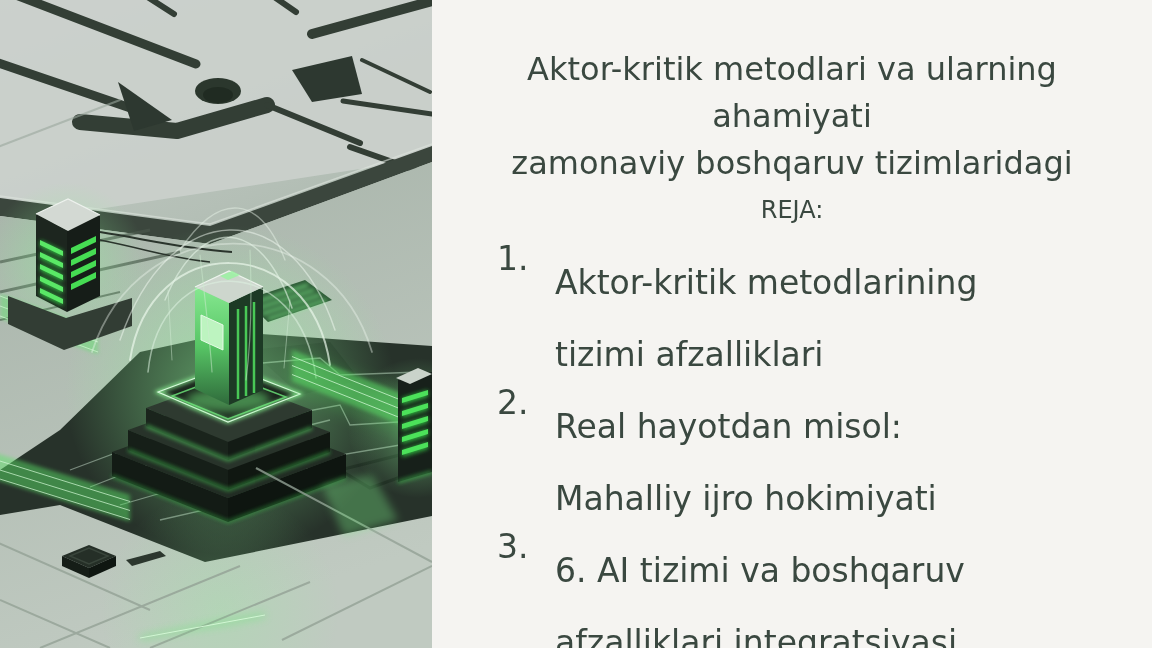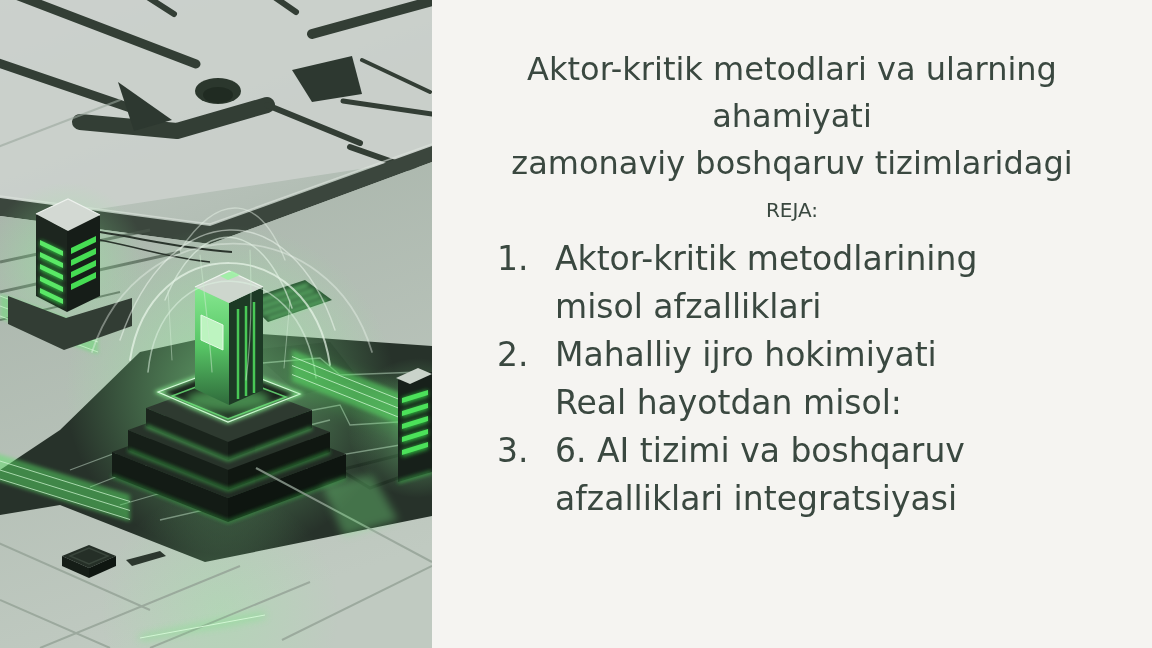--- a/index.html
+++ b/index.html
@@ -9,25 +9,25 @@
 
   
   .art { width:432px; height:648px; flex:none; position:relative; overflow:hidden; }
   .art svg { display:block; width:432px; height:648px; }
 
   
   .panel { width:720px; height:648px; flex:none; box-sizing:border-box;
            background:#f5f4f1; color:#3a4840; padding:46px 24px 0 24px; }
   .title { font-size:32px; line-height:47px; text-align:center; font-weight:400; }
   .title span { display:block; }
-  .reja { font-size:20px; line-height:47px; text-align:center; font-weight:400; }
+  .reja { font-size:24px; line-height:47px; text-align:center; font-weight:400; }
   .list { margin-top:1px; padding-left:41px; font-size:33px; line-height:48px; }
   .item { display:flex; }
   .item .num { width:58px; flex:none; }
-  .item .lines span { display:block; }
+  .item .lines span { display:block;margin-top:24px; }
 </style>
 </head>
 <body>
 
 <div class="slide">
 
   <div class="art">
     <svg viewBox="0 0 432 648" xmlns="http://www.w3.org/2000/svg">
       <defs>
         <linearGradient id="bgGrad" x1="0" y1="0" x2="0.25" y2="1">
@@ -292,28 +292,28 @@
       <span>Aktor-kritik metodlari va ularning</span>
       <span>ahamiyati</span>
       <span>zamonaviy boshqaruv tizimlaridagi</span>
     </div>
     <div class="reja">REJA:</div>
     <div class="list">
       <div class="item">
         <div class="num">1.</div>
         <div class="lines">
           <span>Aktor-kritik metodlarining</span>
-          <span>misol afzalliklari</span>
+          <span>tizimi afzalliklari</span>
         </div>
       </div>
       <div class="item">
         <div class="num">2.</div>
         <div class="lines">
+          <span>Real hayotdan misol:</span>
           <span>Mahalliy ijro hokimiyati</span>
-          <span>Real hayotdan misol:</span>
         </div>
       </div>
       <div class="item">
         <div class="num">3.</div>
         <div class="lines">
           <span>6. AI tizimi va boshqaruv</span>
           <span>afzalliklari integratsiyasi</span>
         </div>
       </div>
     </div>

